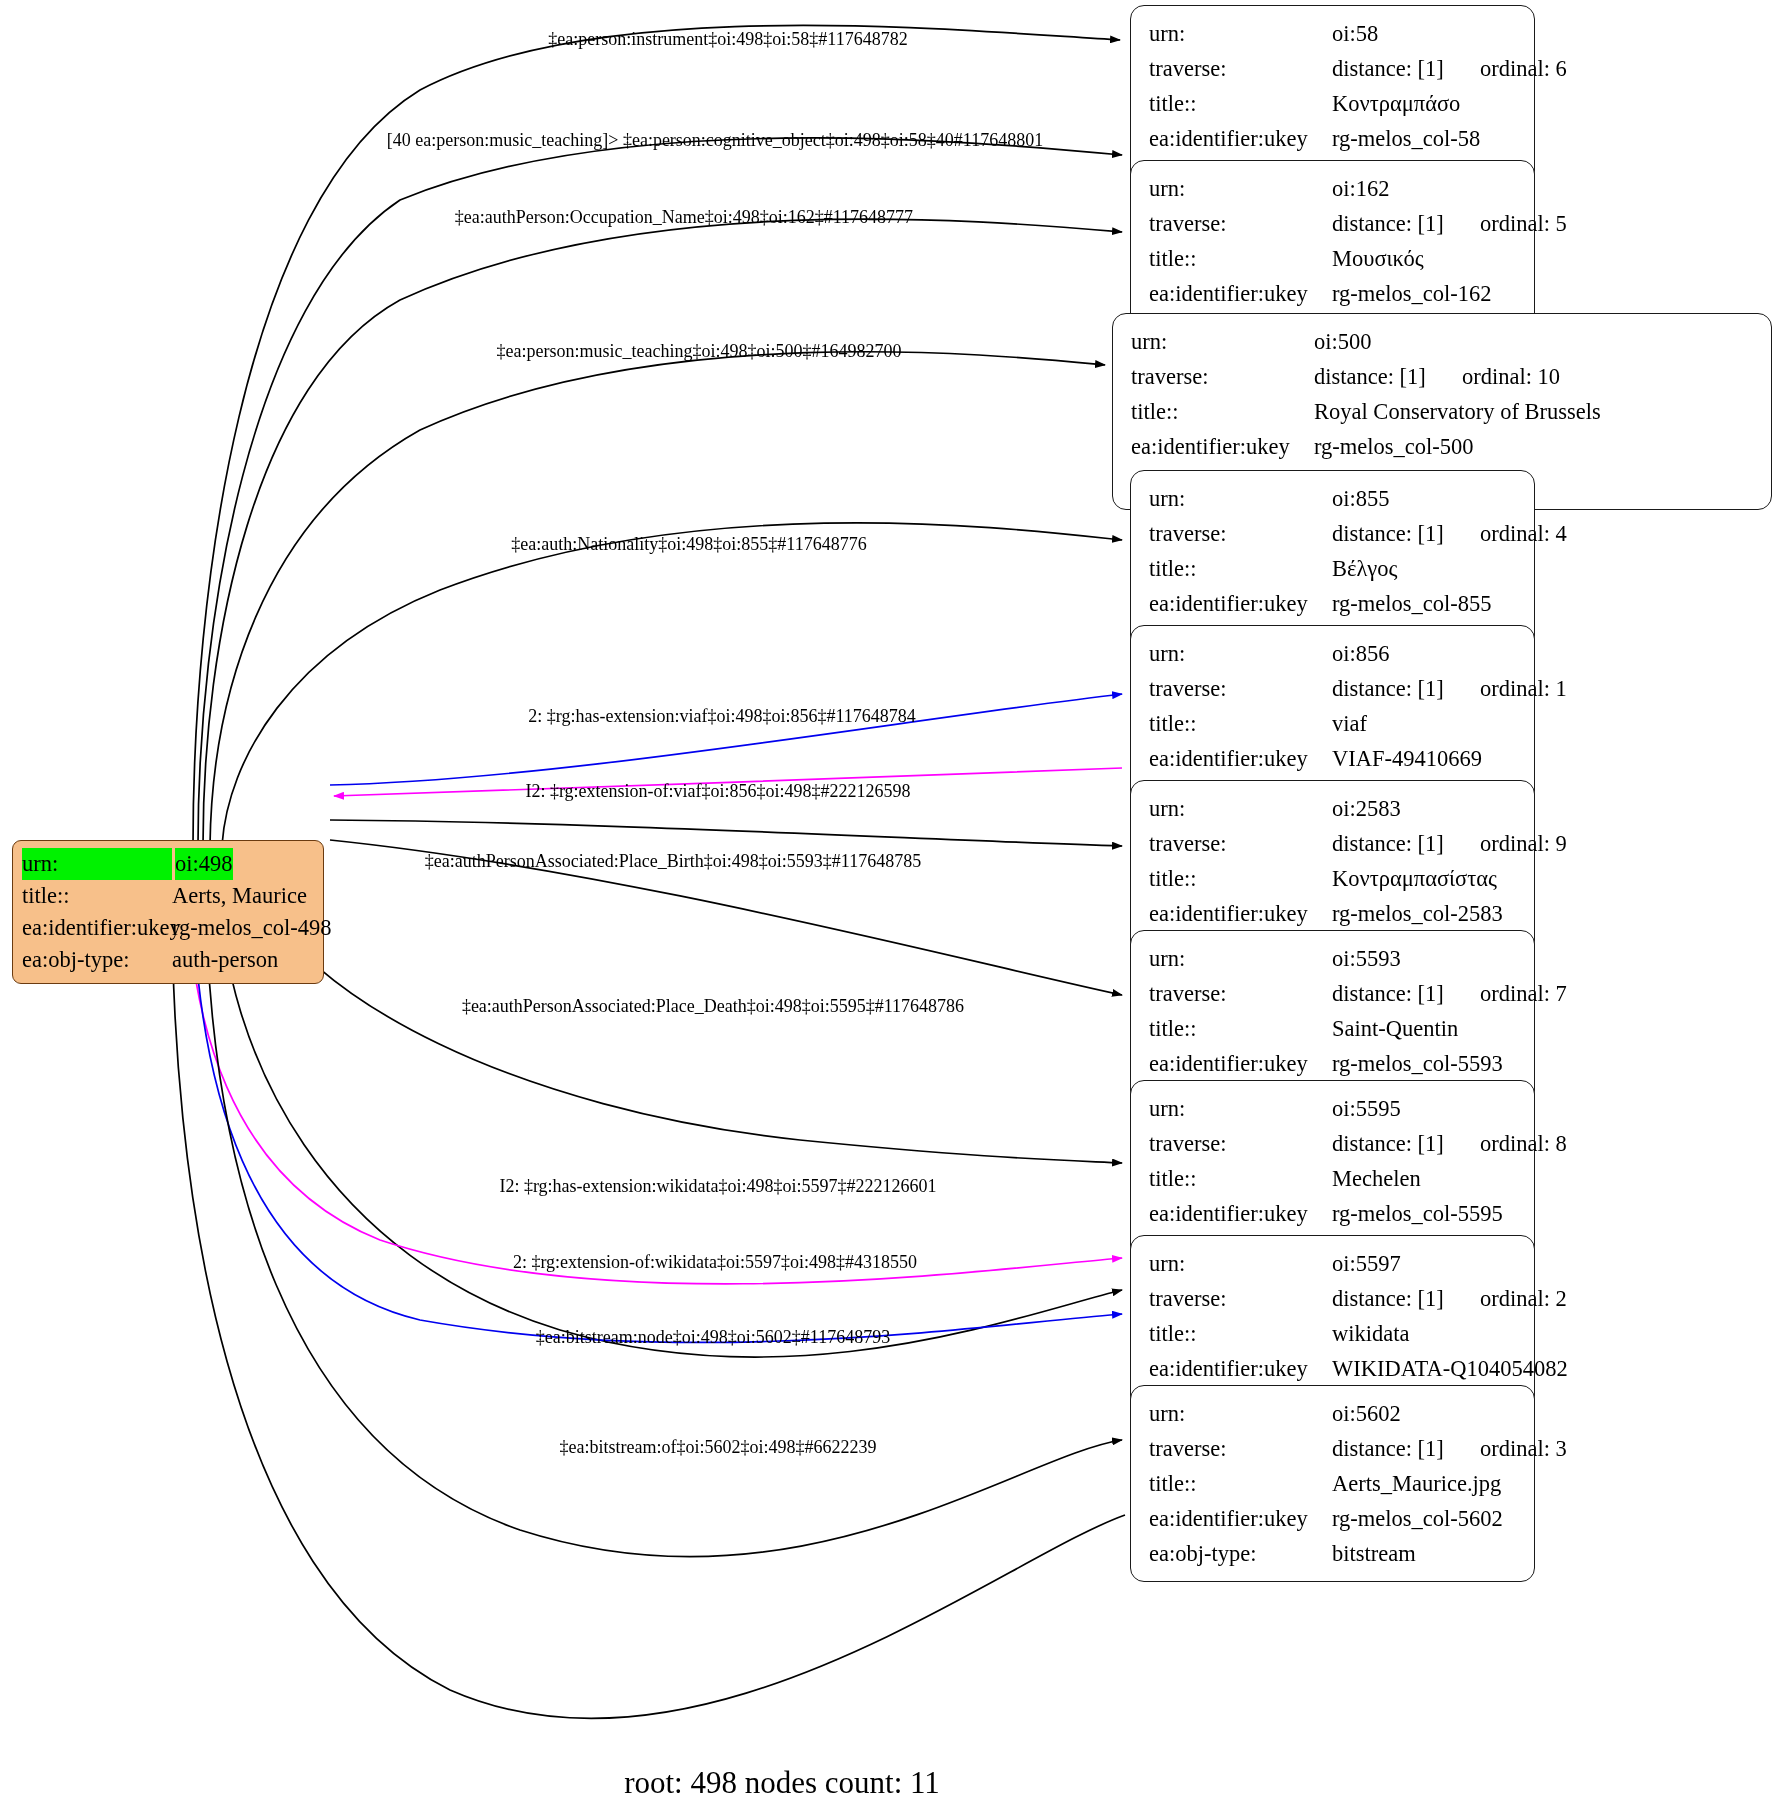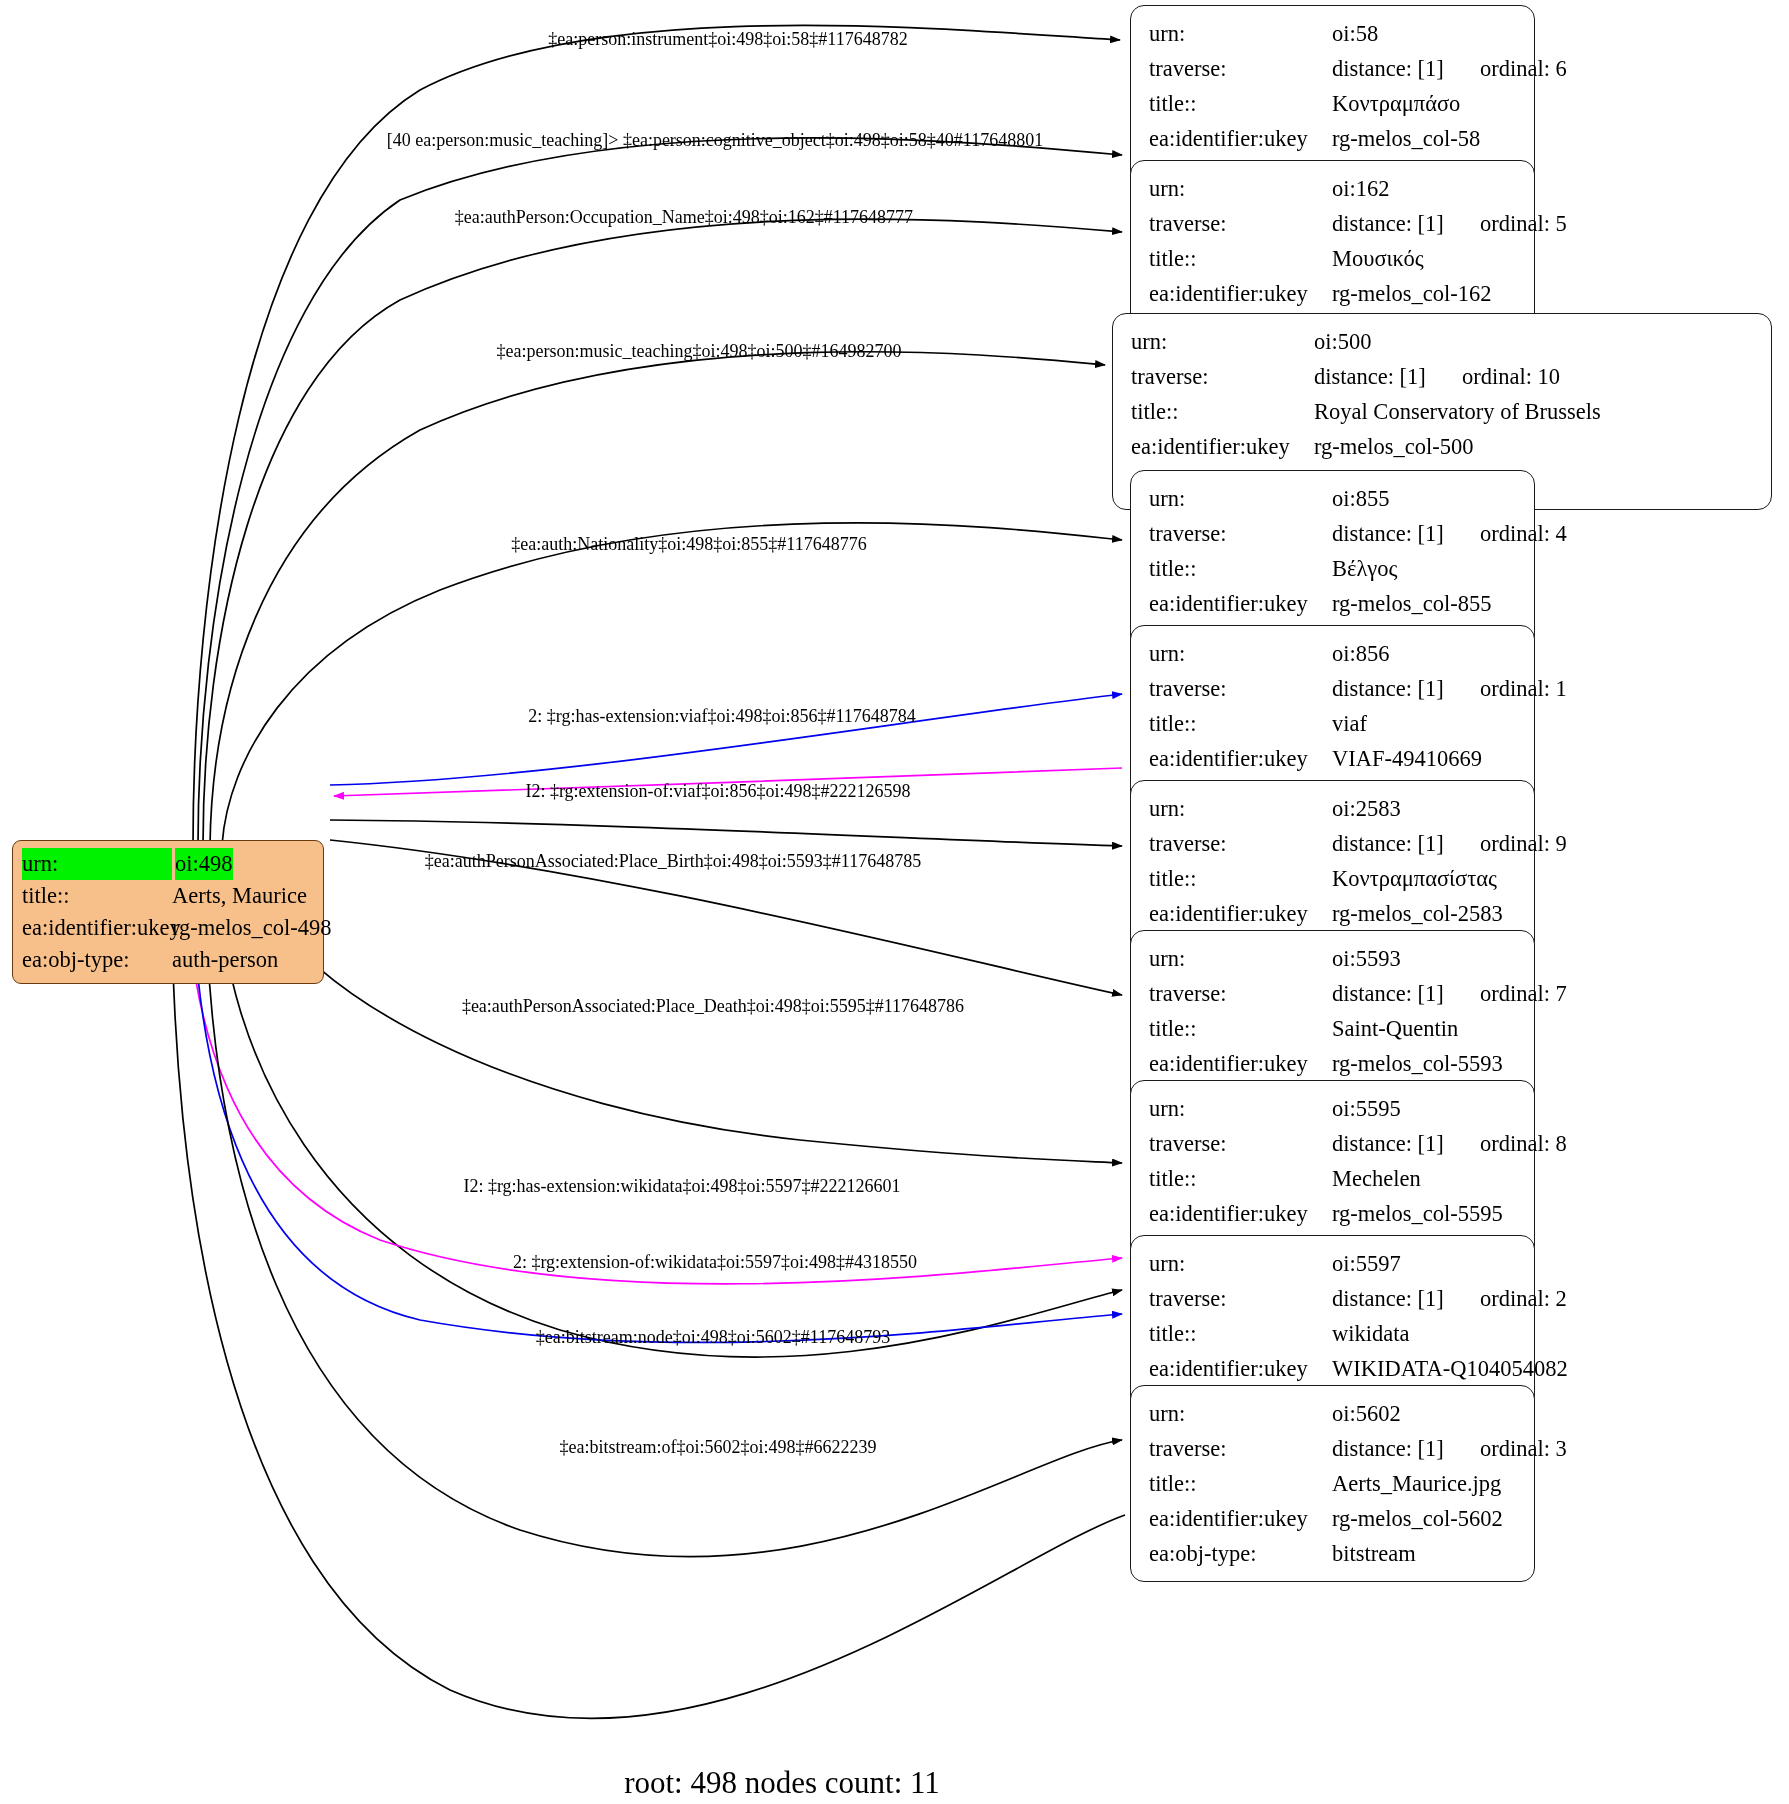--- a/index.html
+++ b/index.html
@@ -393,20 +393,20 @@
 
   <div class="elabel" style="left:728px;top:26px;">‡ea:person:instrument‡oi:498‡oi:58‡#117648782</div>
   <div class="elabel" style="left:715px;top:127px;">[40 ea:person:music_teaching]&gt; ‡ea:person:cognitive_object‡oi:498‡oi:58‡40#117648801</div>
   <div class="elabel" style="left:684px;top:204px;">‡ea:authPerson:Occupation_Name‡oi:498‡oi:162‡#117648777</div>
   <div class="elabel" style="left:699px;top:338px;">‡ea:person:music_teaching‡oi:498‡oi:500‡#164982700</div>
   <div class="elabel" style="left:689px;top:531px;">‡ea:auth:Nationality‡oi:498‡oi:855‡#117648776</div>
   <div class="elabel" style="left:722px;top:674px;margin-top:29px;">2: ‡rg:has-extension:viaf‡oi:498‡oi:856‡#117648784</div>
   <div class="elabel" style="left:718px;top:754px;margin-top:24px;">I2: ‡rg:extension-of:viaf‡oi:856‡oi:498‡#222126598</div>
   <div class="elabel" style="left:673px;top:848px;text-align:right;">‡ea:authPersonAssociated:Place_Birth‡oi:498‡oi:5593‡#117648785</div>
   <div class="elabel" style="left:713px;top:993px;">‡ea:authPersonAssociated:Place_Death‡oi:498‡oi:5595‡#117648786</div>
-  <div class="elabel" style="left:682px;top:1173px;">I2: ‡rg:has-extension:wikidata‡oi:498‡oi:5597‡#222126601</div>
+  <div class="elabel" style="left:718px;top:1173px;">I2: ‡rg:has-extension:wikidata‡oi:498‡oi:5597‡#222126601</div>
   <div class="elabel" style="left:715px;top:1249px;">2: ‡rg:extension-of:wikidata‡oi:5597‡oi:498‡#4318550</div>
   <div class="elabel" style="left:713px;top:1324px;">‡ea:bitstream:node‡oi:498‡oi:5602‡#117648793</div>
   <div class="elabel" style="left:718px;top:1434px;">‡ea:bitstream:of‡oi:5602‡oi:498‡#6622239</div>
 
   <div class="footer" style="left:782px;top:1765px;">root: 498 nodes count: 11</div>
 
 </div>
 
 </body></html>

